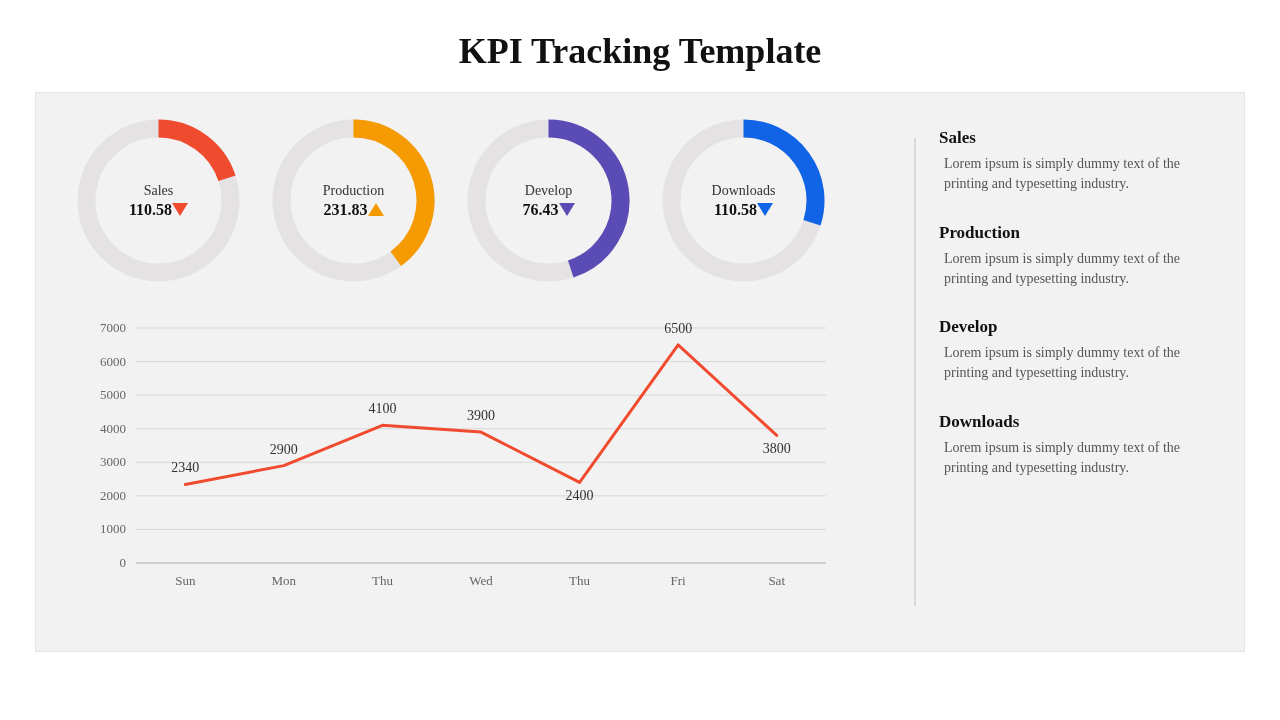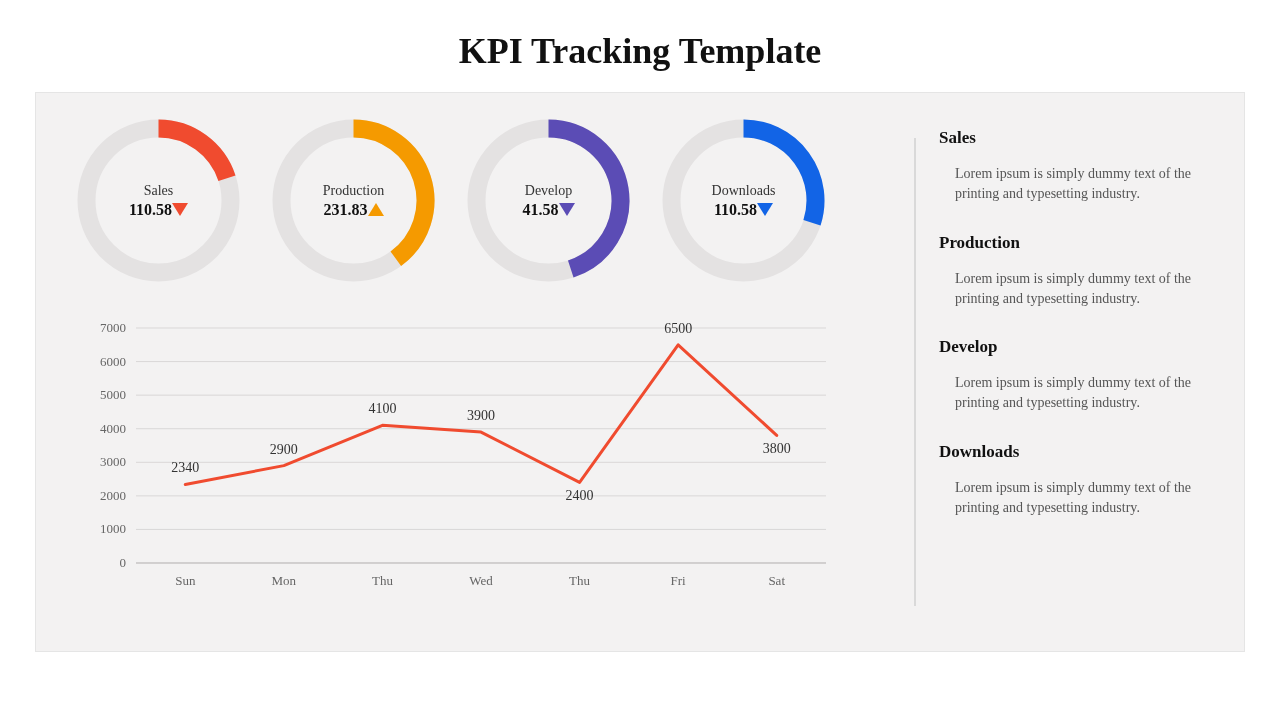--- a/index.html
+++ b/index.html
@@ -113,21 +113,21 @@
     font-family: Georgia, serif;
     font-weight: 700;
     font-size: 17px;
     margin: 0 0 6px 0;
     color: #111;
   }
   .side-p {
     font-family: Georgia, serif;
     font-size: 14px;
     color: #555;
-    margin: 16px;
+    margin: 5px;
     line-height: 1.45;
   }
   .axis-text {
     font-family: Georgia, serif;
     font-size: 13px;
     fill: #666;
   }
   .data-label {
     font-family: Georgia, serif;
     font-size: 14px;
@@ -172,21 +172,21 @@
       </div>
     </div>
           <div class="gauge">
       <svg width="165" height="165">
         <circle cx="82.5" cy="82.5" r="72" fill="none" stroke="#e4e2e2" stroke-width="18"></circle>
         <path d="M 82.5 10.5 A 72 72 0 0 1 104.74922359499621 150.97606917325106" fill="none" stroke="#5b4cb5" stroke-width="18" stroke-linecap="butt"></path>
       </svg>
       <div class="gauge-center">
         <div class="gauge-label">Develop</div>
         <div class="gauge-row">
-          <div class="gauge-value">41.58</div>
+          <div class="gauge-value">76.43</div>
           <div class="tri" style="border-top:13px solid #5b4cb5;"></div>
         </div>
       </div>
     </div>
           <div class="gauge">
       <svg width="165" height="165">
         <circle cx="82.5" cy="82.5" r="72" fill="none" stroke="#e4e2e2" stroke-width="18"></circle>
         <path d="M 82.5 10.5 A 72 72 0 0 1 150.97606917325106 104.74922359499621" fill="none" stroke="#1264e6" stroke-width="18" stroke-linecap="butt"></path>
       </svg>
       <div class="gauge-center">

